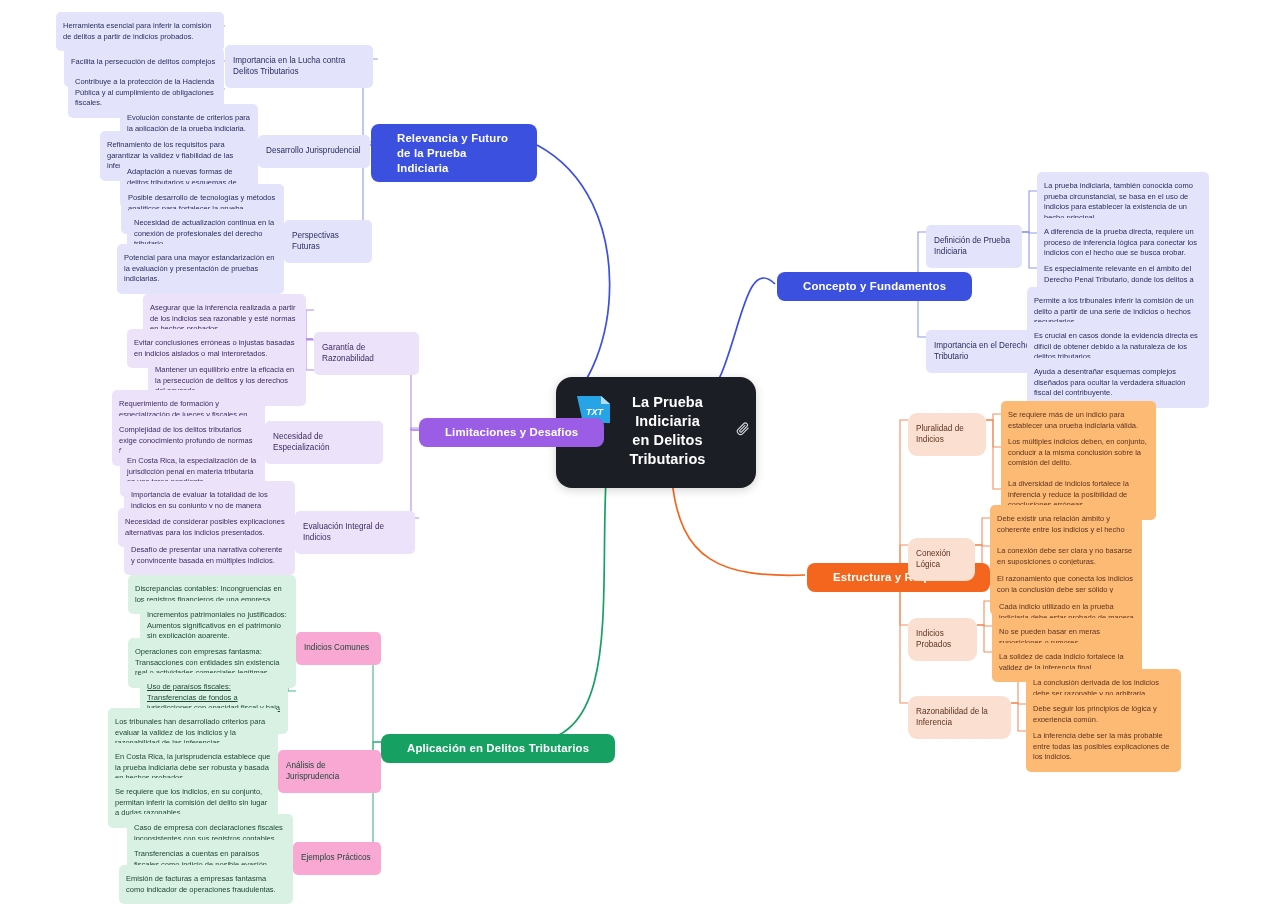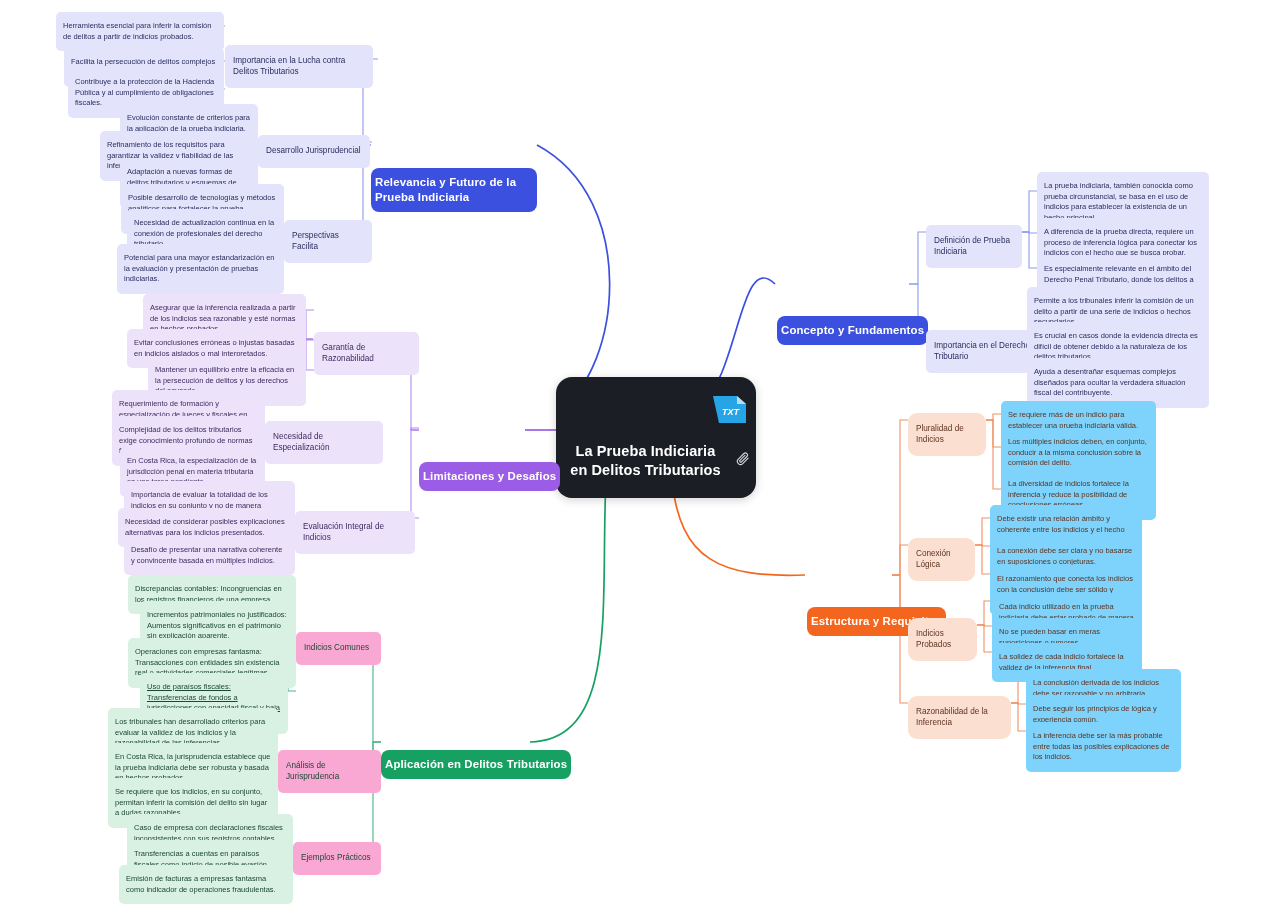--- a/index.html
+++ b/index.html
@@ -33,22 +33,22 @@
     white-space: normal;
   }
 
   
   .root {
     background: #1c1e26;
     border-radius: 16px;
     width: 200px;
     padding: 16px 6px 18px 14px;
     display: flex;
-    flex-direction: column;
-    align-items: flex-end;
+    flex-direction: row;
+    align-items: flex-start;
     box-shadow: 0 2px 10px rgba(0,0,0,0.18);
   }
   .root .filetag {
     margin-bottom: 9px;
   }
   .root .root-row {
     display: flex;
     align-items: center;
     justify-content: center;
     gap: 14px;
@@ -62,24 +62,23 @@
     line-height: 1.32;
     letter-spacing: .1px;
   }
   .clip-icon { flex: 0 0 auto; opacity: .92; }
 
   
   .branch {
     color: #ffffff;
     font-size: 11.4px;
     font-weight: 600;
-    padding: 7px 4px;
+    padding: 7px 26px;
     border-radius: 8px;
     letter-spacing: .15px;
-    margin-top: 44px;
   }
 
   
   .sub {
     font-size: 8.2px;
     padding: 11px 8px;
     border-radius: 5px;
     font-weight: 400;
   }
 
@@ -98,21 +97,21 @@
   .c-green  .branch, .branch.c-green  { background: #16a163; }
   .c-orange .branch, .branch.c-orange { background: #f4661e; }
 
   .sub.t-blue   { background: #e3e4fb; color: #2a2d5e; }
   .leaf.t-blue  { background: #e3e4fb; color: #2a2d5e; }
   .sub.t-purple { background: #ece3fb; color: #3e2a5e; }
   .leaf.t-purple{ background: #ece3fb; color: #3e2a5e; }
   .sub.t-green  { background: #f9a8d4; color: #1d4735; }
   .leaf.t-green { background: #d8f1e3; color: #1d4735; }
   .sub.t-orange { background: #fbdfd0; color: #5e3320; border-radius: 9px; }
-  .leaf.t-orange{ background: #7dd3fc; color: #5e3320; }
+  .leaf.t-orange{ background: #fdba74; color: #5e3320; }
 </style>
 </head>
 <body>
 
 <div id="canvas">
 
   <svg id="links">
 
     <path d="M560,408 C620,370 640,200 537,145" fill="none" stroke="#3c50e0" stroke-width="1.7"></path>
 
@@ -225,29 +224,29 @@
           <path d="M21 11.5l-8.6 8.6a5 5 0 0 1-7.1-7.1l9-9a3.4 3.4 0 0 1 4.8 4.8l-8.7 8.7a1.8 1.8 0 0 1-2.5-2.5l8-8"></path>
         </svg>
       </span>
     </div>
   </div>
 
   <div class="node branch c-blue" style="left:371px; top:124px; width:166px;">Relevancia y Futuro de la Prueba Indiciaria</div>
 
   <div class="node branch c-purple" style="left:419px; top:418px;">Limitaciones y Desafios</div>
 
-  <div class="node branch c-green" style="left:381px; top:706px;">Aplicación en Delitos Tributarios</div>
+  <div class="node branch c-green" style="left:381px; top:734px;">Aplicación en Delitos Tributarios</div>
 
   <div class="node branch c-blue" style="left:777px; top:272px;">Concepto y Fundamentos</div>
 
   <div class="node branch c-orange" style="left:807px; top:563px;">Estructura y Requisitos</div>
 
   <div class="node sub t-blue" style="left:225px; top:45px; width:148px;">Importancia en la Lucha contra Delitos Tributarios</div>
   <div class="node sub t-blue" style="left:258px; top:135px; width:112px;">Desarrollo Jurisprudencial</div>
-  <div class="node sub t-blue" style="left:284px; top:220px; width:88px;">Perspectivas Facilita</div>
+  <div class="node sub t-blue" style="left:284px; top:220px; width:88px;">Perspectivas Futuras</div>
 
   <div class="node leaf t-blue" style="left:56px; top:12px; width:168px;">Herramienta esencial para inferir la comisión de delitos a partir de indicios probados.</div>
   <div class="node leaf t-blue" style="left:64px; top:48px; width:160px;">Facilita la persecución de delitos complejos donde la evidencia directa es escasa.</div>
   <div class="node leaf t-blue" style="left:68px; top:68px; width:156px;">Contribuye a la protección de la Hacienda Pública y al cumplimiento de obligaciones fiscales.</div>
 
   <div class="node leaf t-blue" style="left:120px; top:104px; width:138px;">Evolución constante de criterios para la aplicación de la prueba indiciaria.</div>
   <div class="node leaf t-blue" style="left:100px; top:131px; width:158px;">Refinamiento de los requisitos para garantizar la validez y fiabilidad de las inferencias.</div>
   <div class="node leaf t-blue" style="left:120px; top:158px; width:138px;">Adaptación a nuevas formas de delitos tributarios y esquemas de evasión fiscal.</div>
 
   <div class="node leaf t-blue" style="left:121px; top:184px; width:163px;">Posible desarrollo de tecnologías y métodos analíticos para fortalecer la prueba indiciaria.</div>

